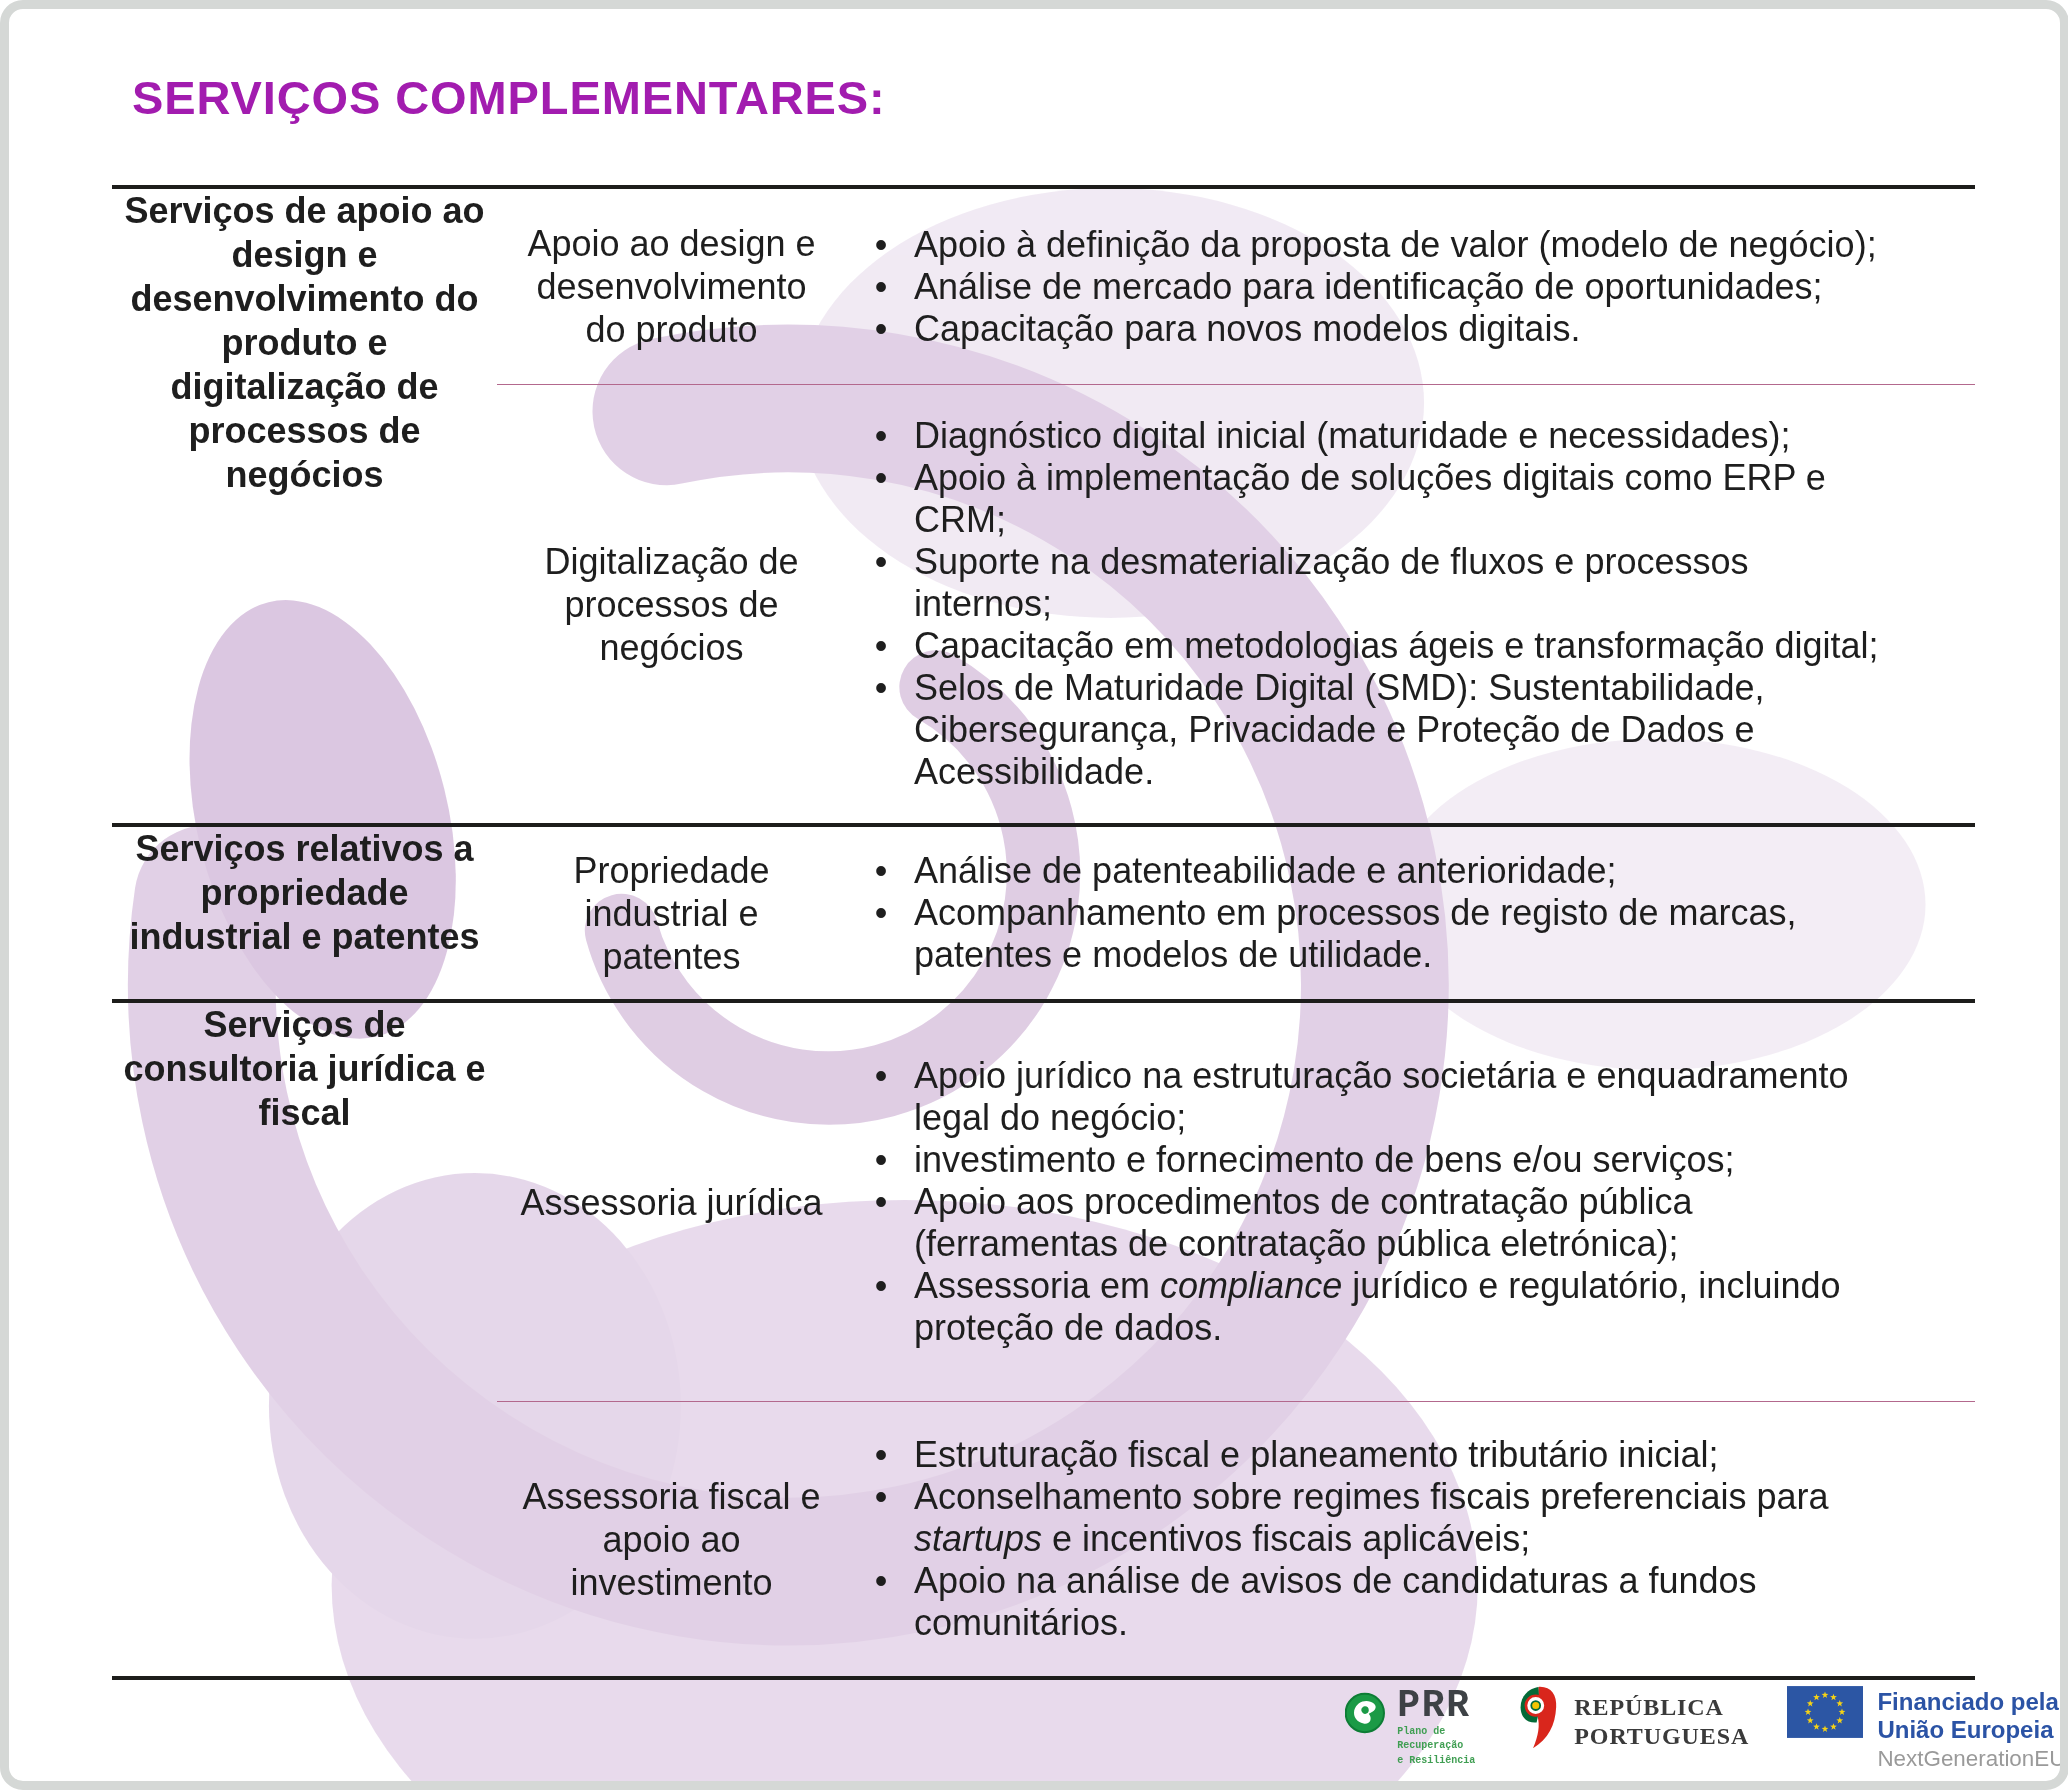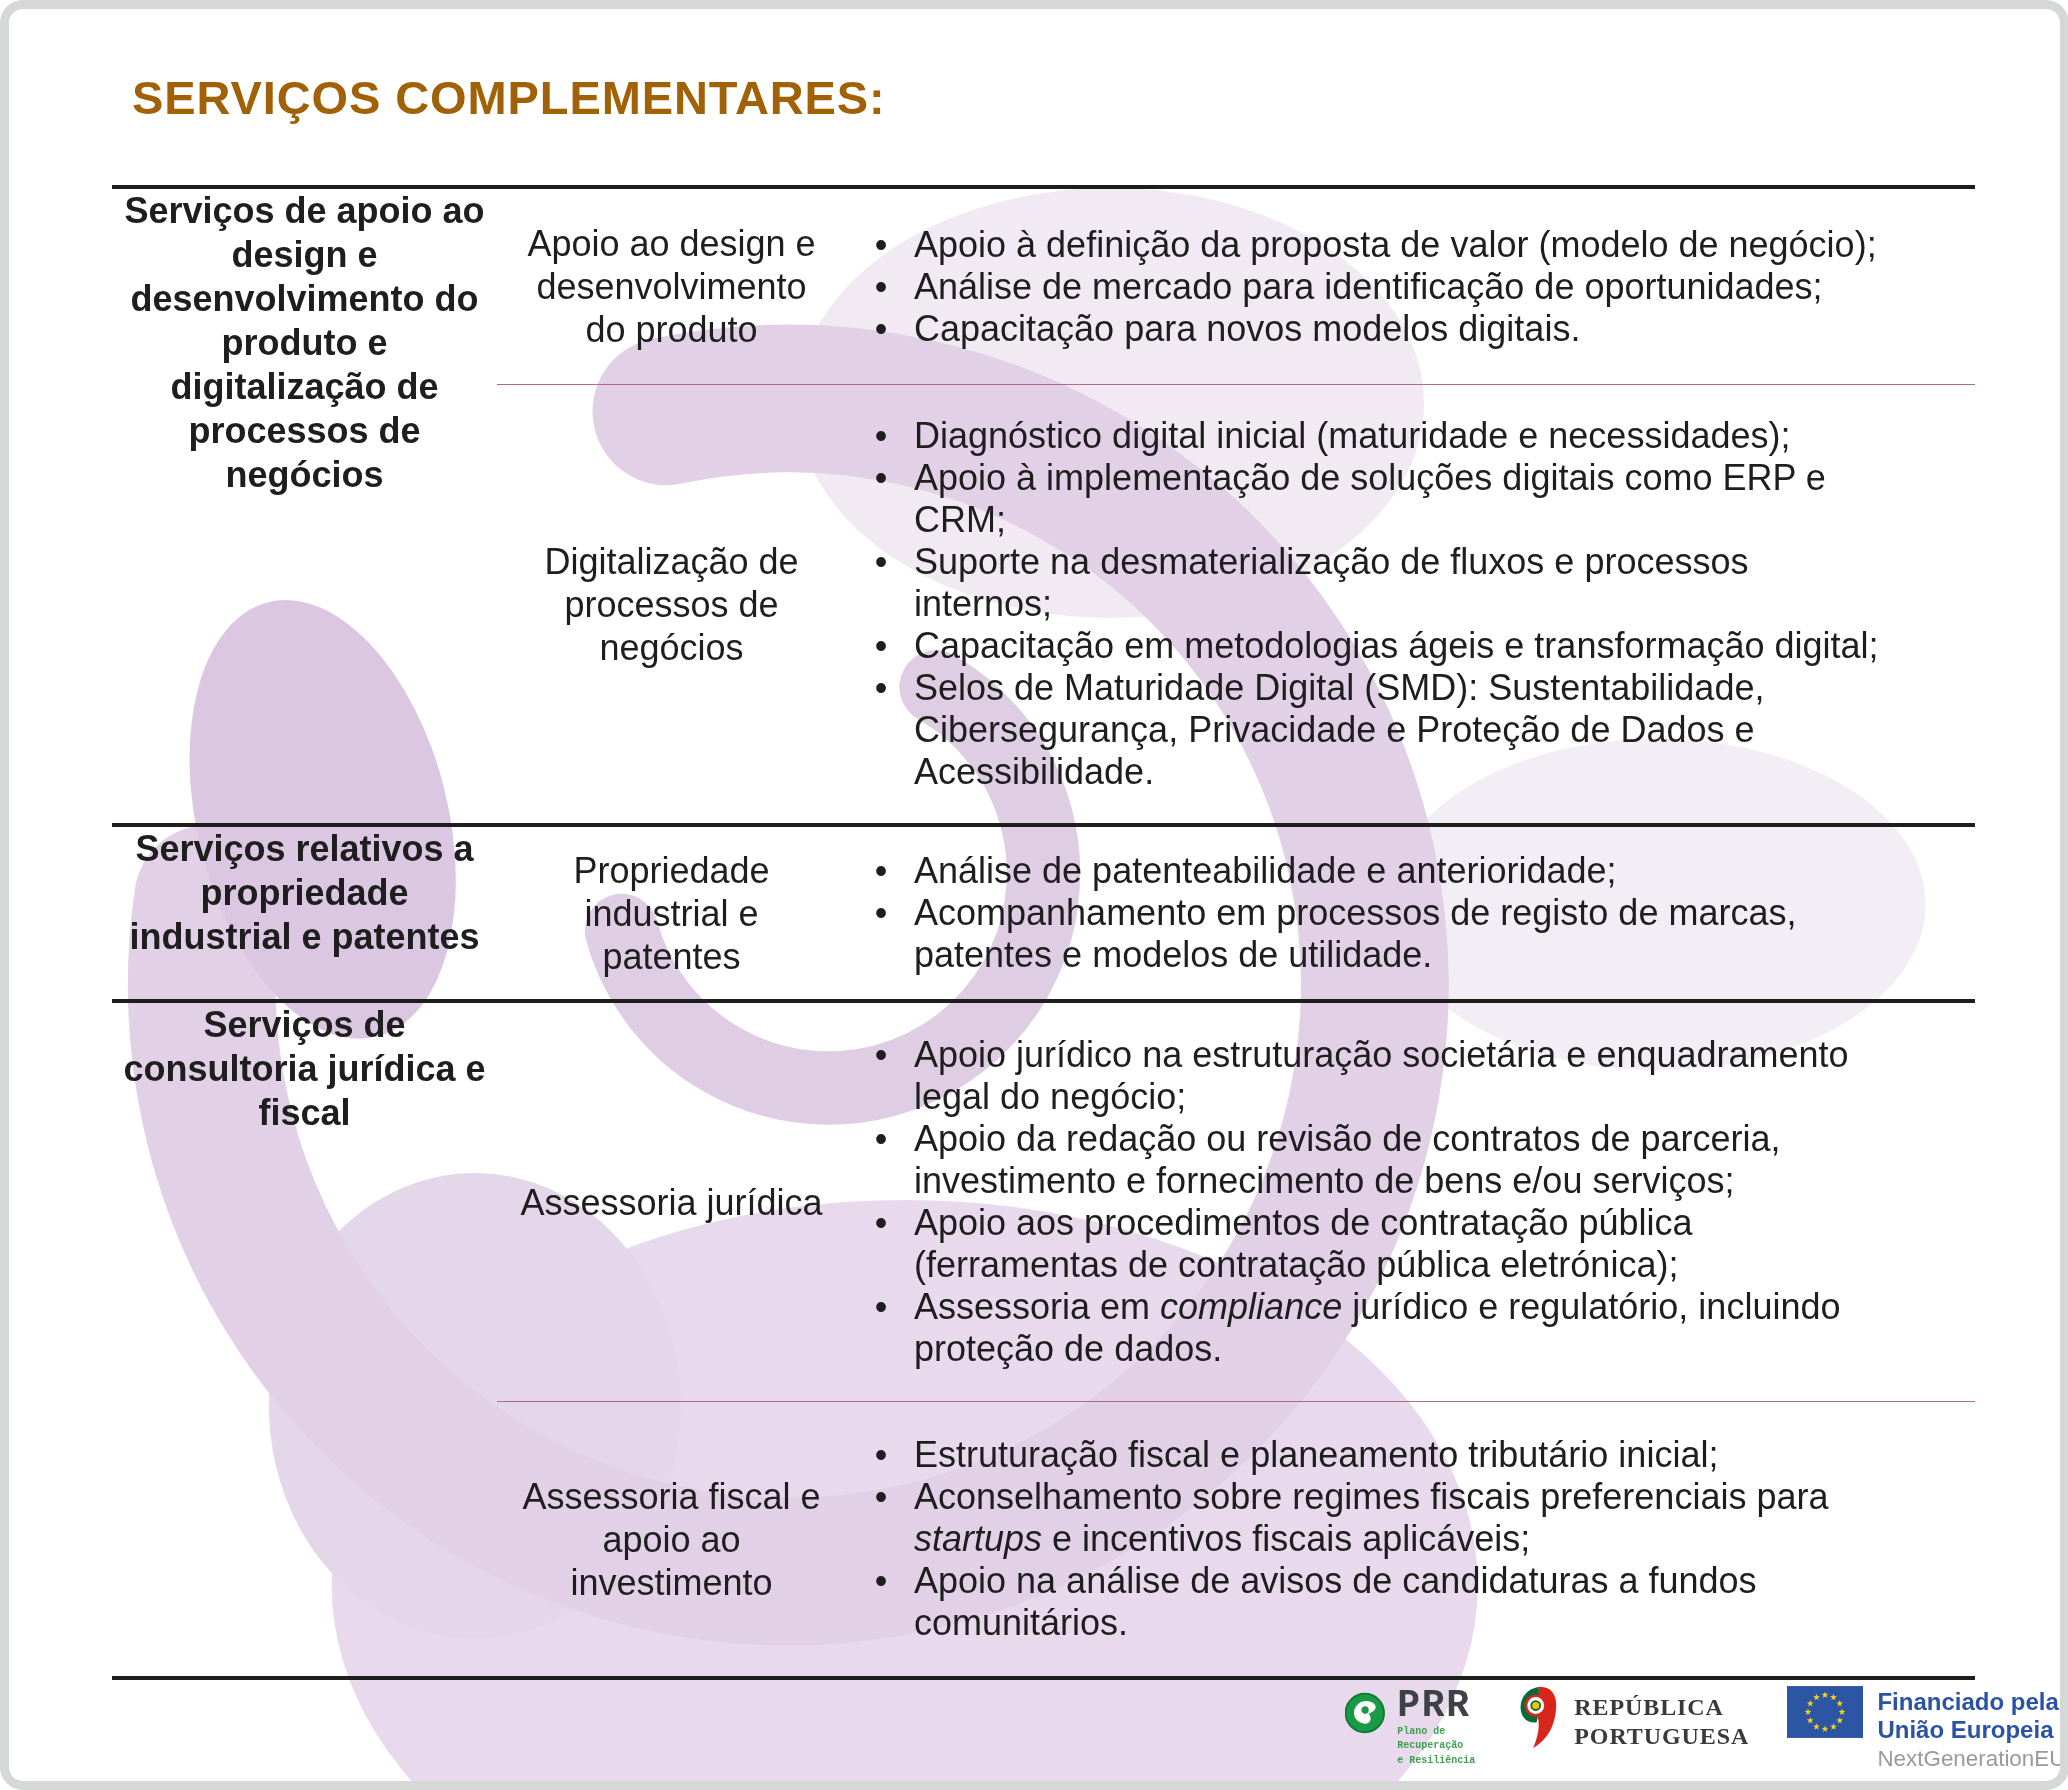--- a/index.html
+++ b/index.html
@@ -13,21 +13,21 @@
     overflow:hidden;
     font-family:"Liberation Sans", sans-serif;
     color:#1e1e1e;
   }
   .watermark{position:absolute;left:0;top:0;width:2069px;height:1790px;z-index:0;pointer-events:none;}
   .content{position:relative;z-index:1;}
 
   .page-title{
     position:absolute;left:123px;top:61px;
     font-size:47px;font-weight:bold;letter-spacing:0.9px;
-    color:#a16207;white-space:nowrap;
+    color:#a21caf;white-space:nowrap;
   }
 
   
   .svc-table{
     position:absolute;left:103px;top:176px;width:1863px;
     border-top:4.5px solid #1d1d1b;border-bottom:4.5px solid #1d1d1b;
   }
   .svc-row{display:flex;border-bottom:4.5px solid #1d1d1b;}
   .svc-row:last-child{border-bottom:none;}
   .col1{
@@ -192,21 +192,20 @@
               <div class="col2">
                 <div class="tline">Assessoria jurídica</div>
               </div>
               <div class="col3">
                 <ul class="bullet-list">
                   <li class="bullet-item">
                     <div class="tline">Apoio jurídico na estruturação societária e enquadramento</div>
                     <div class="tline">legal do negócio;</div>
                   </li>
                   <li class="bullet-item">
-                    <div class="tline">Apoio da redação ou revisão de contratos de parceria,</div>
                     <div class="tline">investimento e fornecimento de bens e/ou serviços;</div>
                   </li>
                   <li class="bullet-item">
                     <div class="tline">Apoio aos procedimentos de contratação pública</div>
                     <div class="tline">(ferramentas de contratação pública eletrónica);</div>
                   </li>
                   <li class="bullet-item">
                     <div class="tline">Assessoria em <em>compliance</em> jurídico e regulatório, incluindo</div>
                     <div class="tline">proteção de dados.</div>
                   </li>

